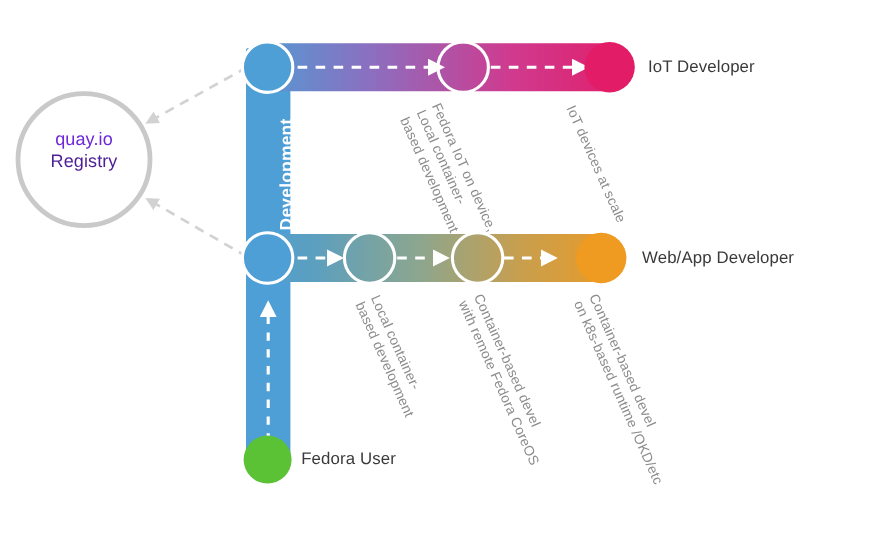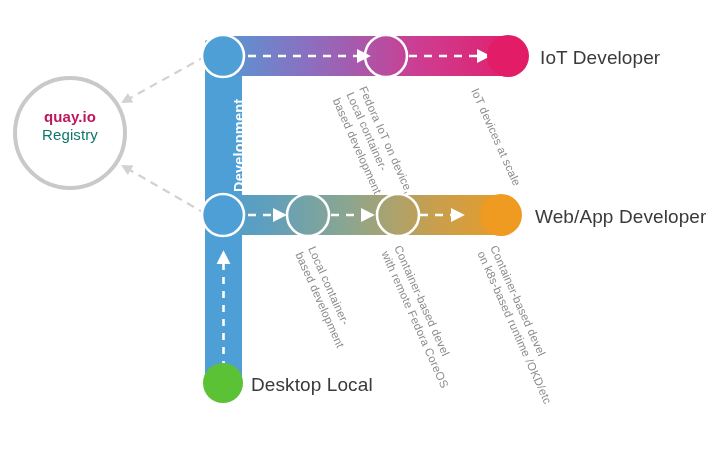--- a/index.html
+++ b/index.html
@@ -20,44 +20,44 @@
     inset: 0;
     width: 727px;
     height: 459px;
   }
   .lbl {
     position: absolute;
     white-space: nowrap;
     color: #2f2f2f;
   }
   .endpoint-label {
-    font-size: 19px;
+    font-size: 14px;
     color: #3a3a3a;
     letter-spacing: 0.1px;
   }
   .registry-text {
     position: absolute;
     text-align: center;
     width: 140px;
     left: 0px;
     top: 108px;
     line-height: 1.18;
   }
   .registry-text .r1 {
     display: block;
     font-size: 15px;
-    font-weight: bold;
-    color: #be185d;
+    font-weight: normal;
+    color: #6d28d9;
     letter-spacing: 0.1px;
   }
   .registry-text .r2 {
     display: block;
     font-size: 15px;
     font-weight: normal;
-    color: #0f766e;
+    color: #4c1d95;
     letter-spacing: 0.1px;
   }
   .rot-label {
     position: absolute;
     font-size: 11.5px;
     color: #8c8c8c;
     line-height: 1.26;
     transform-origin: 0 0;
     white-space: pre;
     letter-spacing: 0.2px;
@@ -131,21 +131,21 @@
   <span class="r1">quay.io</span>
   <span class="r2">Registry</span>
 </div>
 
 <div class="vert-label" style="left:231px; top:192px;">Development</div>
 
 <div class="lbl endpoint-label" style="left:540px; top:47px;">IoT Developer</div>
 
 <div class="lbl endpoint-label" style="left:535px; top:206px;">Web/App Developer</div>
 
-<div class="lbl endpoint-label" style="left:251px; top:374px;">Desktop Local</div>
+<div class="lbl endpoint-label" style="left:251px; top:374px;">Fedora User</div>
 
 <div class="rot-label" style="left:369px; top:84px; transform: rotate(66deg);">Fedora IoT on device,
 Local container-
 based development</div>
 
 <div class="rot-label" style="left:481px; top:86px; transform: rotate(66deg);">IoT devices at scale</div>
 
 <div class="rot-label" style="left:318px; top:244px; transform: rotate(66deg);">Local container-
 based development</div>
 

